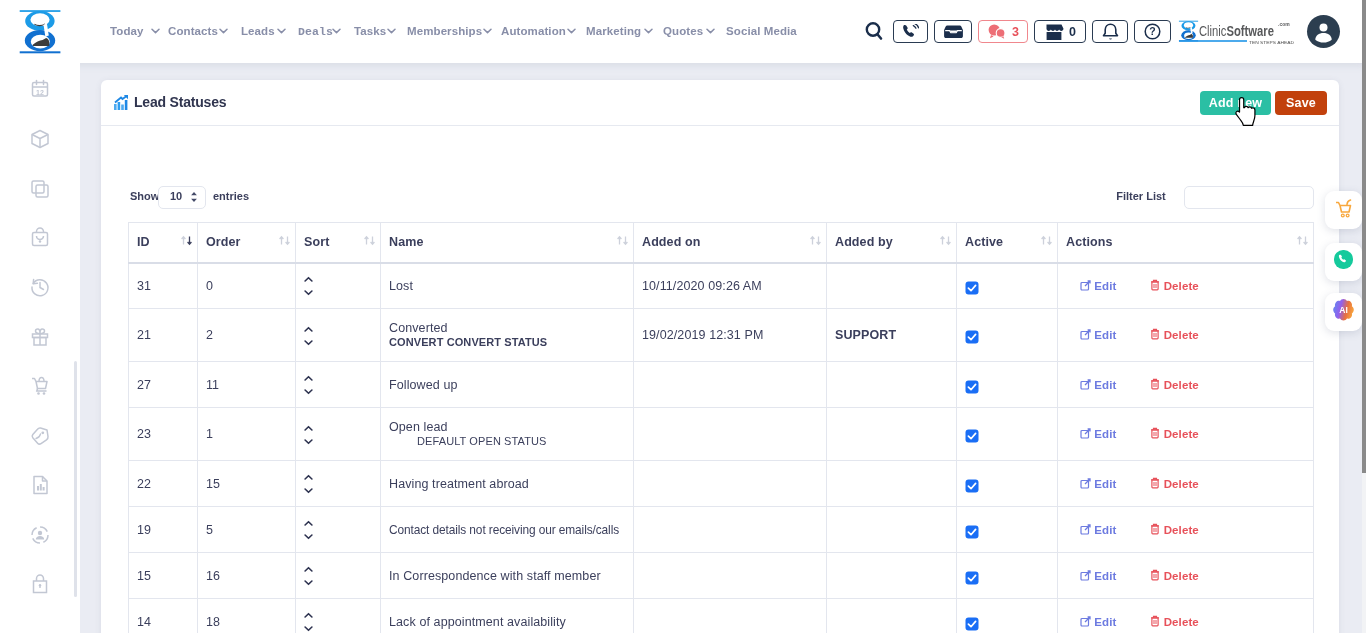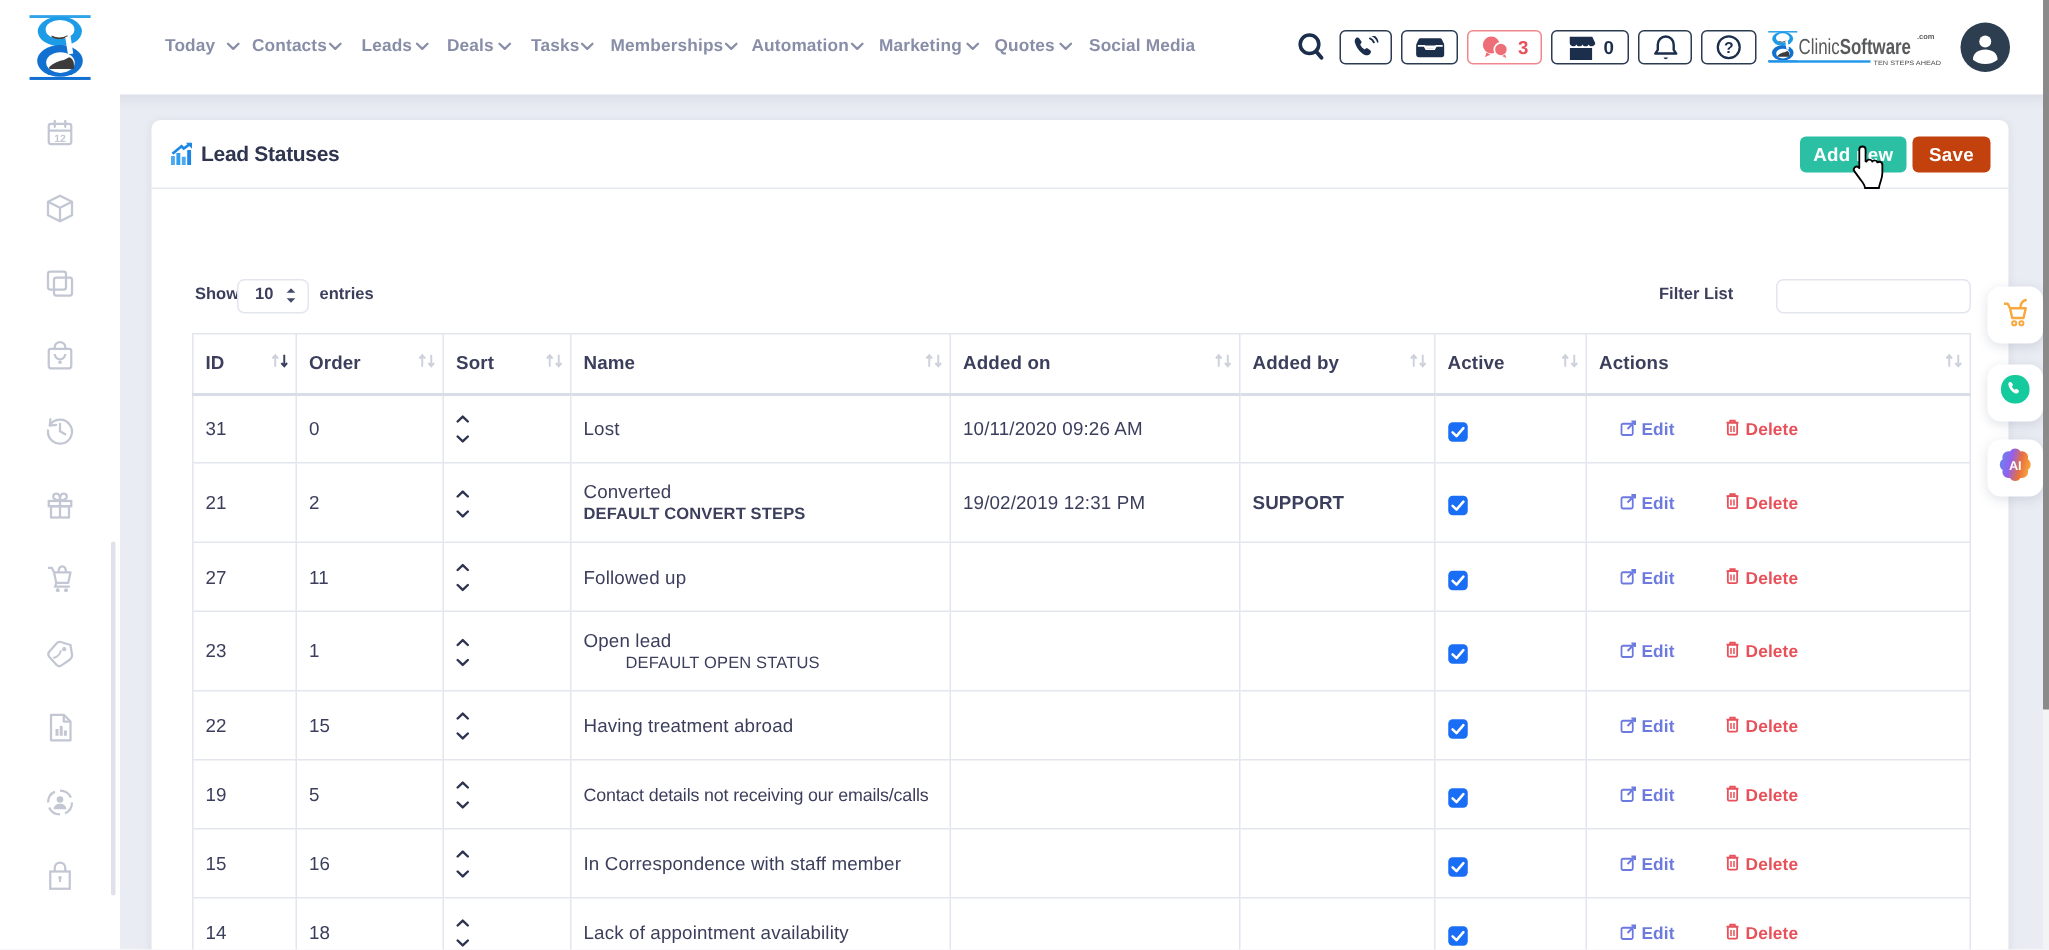--- a/index.html
+++ b/index.html
@@ -27,21 +27,21 @@
 .sideicon { left:29px; width:22px; height:22px; z-index:7; }
 .widgetcard { left:1325px; width:37px; height:38px; background:#fff; border-radius:9px; box-shadow:0 2px 8px rgba(80,90,120,0.18); z-index:8; }
 </style>
 </head>
 <body>
 <div id="navbar" class="abs"></div>
 <div id="sidebar" class="abs"></div>
 <div class="abs menu-item" style="left:110px;">Today</div>
 <div class="abs menu-item" style="left:168px;">Contacts</div>
 <div class="abs menu-item" style="left:241px;">Leads</div>
-<div class="abs menu-item" style="left:298px;">Deals</div>
+<div class="abs menu-item" style="left:298px;font-family:Liberation Mono, monospace;">Deals</div>
 <div class="abs menu-item" style="left:354px;">Tasks</div>
 <div class="abs menu-item" style="left:407px;">Memberships</div>
 <div class="abs menu-item" style="left:501px;">Automation</div>
 <div class="abs menu-item" style="left:586px;">Marketing</div>
 <div class="abs menu-item" style="left:663px;">Quotes</div>
 <div class="abs menu-item" style="left:726px;">Social Media</div>
 <svg class="abs" style="left:150.5px;top:28px;z-index:7;" width="9" height="6" viewBox="0 0 9 6">
     <path d="M1 1.2 L4.5 4.6 L8 1.2" fill="none" stroke="#888ea8" stroke-width="1.5" stroke-linecap="round" stroke-linejoin="round"></path>
   </svg>
 <svg class="abs" style="left:218.5px;top:28px;z-index:7;" width="9" height="6" viewBox="0 0 9 6">
@@ -226,21 +226,21 @@
   <div class="abs" style="left:33px;top:14px;font-size:14px;font-weight:700;color:#30354f;letter-spacing:-0.2px;">Lead Statuses</div>
   <div class="abs btn" style="left:1099px;top:11px;width:71px;height:24px;background:#2bbfa4;">Add new</div>
   <div class="abs btn" style="left:1174px;top:11px;width:52px;height:24px;background:#c2410c;">Save</div>
   <div class="abs ctl" style="left:29px;top:110px;">Show</div>
   <div class="abs" style="left:57px;top:106px;width:48px;height:23px;border:1px solid #e3e6ee;border-radius:5px;background:#fff;"></div>
   <div class="abs ctl" style="left:69px;top:110px;">10</div>
   <svg class="abs" style="left:89px;top:111px;" width="8" height="12" viewBox="0 0 8 12">
       <path d="M1.1 4.2 L4 1.1 L6.9 4.2 Z M1.1 7.8 L4 10.9 L6.9 7.8 Z" fill="#444a68"></path>
     </svg>
   <div class="abs ctl" style="left:112px;top:110px;">entries</div>
-  <div class="abs ctl" style="left:1005px;top:110px;width:70px;text-align:left;">Filter List</div>
+  <div class="abs ctl" style="left:1005px;top:110px;width:70px;text-align:center;">Filter List</div>
   <div class="abs" style="left:1083px;top:106px;width:130px;height:23px;border:1px solid #e3e6ee;border-radius:5px;background:#fff;"></div>
   <div class="abs" style="left:27px;top:142px;">
   <table>
     <colgroup>
           <col style="width:69px">
           <col style="width:98px">
           <col style="width:85px">
           <col style="width:253px">
           <col style="width:193px">
           <col style="width:130px">
@@ -321,21 +321,21 @@
                   <path d="M4 5 V9 M6 5 V9" stroke="#e7515a" stroke-width="1"></path>
                 </svg> Delete</span></td>
     </tr>
     <tr style="height:53px;">
       <td>21</td>
       <td>2</td>
       <td><svg width="9" height="22" viewBox="0 0 9 22" style="position:relative;top:2px;">
                 <path d="M1.1 6 L4.5 2.7 L7.9 6" stroke="#2e3350" fill="none" stroke-width="1.6" stroke-linecap="round" stroke-linejoin="round"></path>
                 <path d="M1.1 16 L4.5 19.3 L7.9 16" stroke="#2e3350" fill="none" stroke-width="1.6" stroke-linecap="round" stroke-linejoin="round"></path>
               </svg></td>
-      <td>Converted<br><span style="font-weight:700;font-size:11px;letter-spacing:0.1px;">DEFAULT CONVERT STEPS</span></td>
+      <td>Converted<br><span style="font-weight:700;font-size:11px;letter-spacing:0.1px;">CONVERT CONVERT STATUS</span></td>
       <td>19/02/2019 12:31 PM</td>
       <td style="font-weight:700;">SUPPORT</td>
       <td><svg width="14" height="14" viewBox="0 0 14 14" style="vertical-align:middle;position:relative;top:2px;">
                 <rect x="0.5" y="0.5" width="13" height="13" rx="3" fill="#1a6ef5"></rect>
                 <path d="M3.4 7.2 L6 9.7 L10.6 4.4" stroke="#fff" fill="none" stroke-width="1.7" stroke-linecap="round" stroke-linejoin="round"></path>
               </svg></td>
       <td><span style="margin-left:14px;color:#6c7ae0;font-weight:700;font-size:11.5px;"><svg width="11" height="11" viewBox="0 0 11 11" style="vertical-align:-1px;">
                   <rect x="1" y="2.5" width="7.5" height="7.5" rx="1" fill="none" stroke="#6c7ae0" stroke-width="1.2"></rect>
                   <path d="M5 6 L10 1 M7.6 1 H10 V3.4" stroke="#6c7ae0" fill="none" stroke-width="1.3"></path>
                 </svg> Edit</span><span style="margin-left:34px;color:#e7515a;font-weight:700;font-size:11.5px;"><svg width="10" height="12" viewBox="0 0 10 12" style="vertical-align:-1px;">

